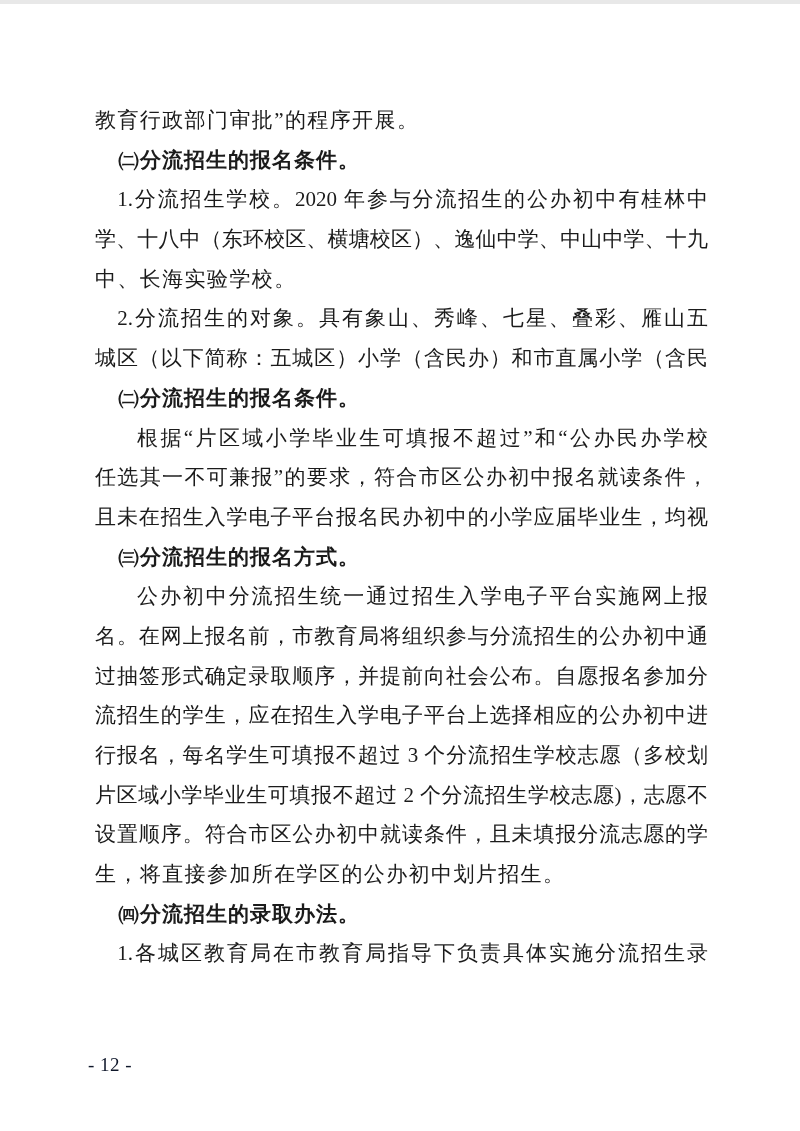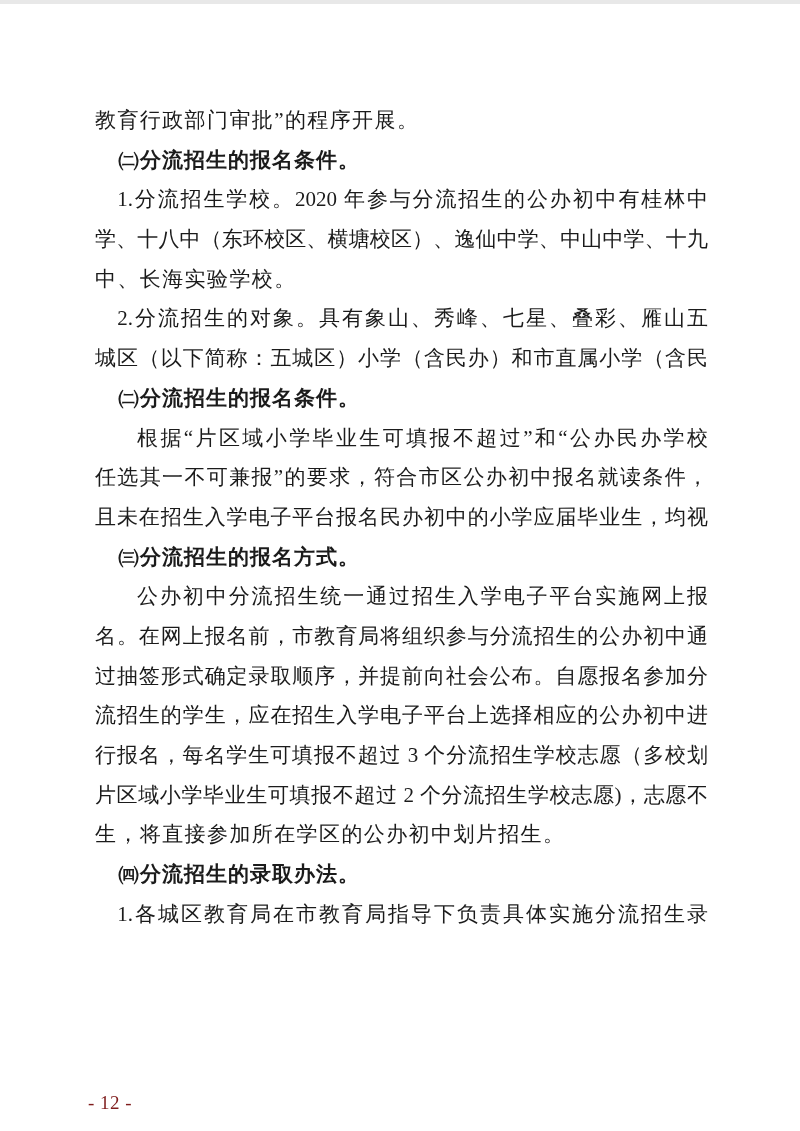--- a/index.html
+++ b/index.html
@@ -39,24 +39,24 @@
   .hd {
     font-weight: bold;
     text-indent: 1.1em;
     letter-spacing: 1px;
   }
   
   .endln { letter-spacing: 1.4px; }
   .pageno {
     position: absolute;
     left: 88px;
-    top: 1084px;
+    top: 1046px;
     font-size: 19px;
     line-height: 30px;
-    color: #7f1d1d;
+    color: #0f172a;
     letter-spacing: 0.5px;
   }
 </style>
 </head>
 <body>
 
 <div class="page">
   <div class="textblock">
     <div class="ln endln">教育行政部门审批”的程序开展。</div>
     <div class="ln hd">㈡分流招生的报名条件。</div>
@@ -69,19 +69,20 @@
     <div class="ln just ind2">根据“片区域小学毕业生可填报不超过”和“公办民办学校</div>
     <div class="ln just">任选其一不可兼报”的要求，符合市区公办初中报名就读条件，</div>
     <div class="ln just">且未在招生入学电子平台报名民办初中的小学应届毕业生，均视</div>
     <div class="ln hd">㈢分流招生的报名方式。</div>
     <div class="ln just ind2">公办初中分流招生统一通过招生入学电子平台实施网上报</div>
     <div class="ln just">名。在网上报名前，市教育局将组织参与分流招生的公办初中通</div>
     <div class="ln just">过抽签形式确定录取顺序，并提前向社会公布。自愿报名参加分</div>
     <div class="ln just">流招生的学生，应在招生入学电子平台上选择相应的公办初中进</div>
     <div class="ln just">行报名，每名学生可填报不超过 3 个分流招生学校志愿（多校划</div>
     <div class="ln just">片区域小学毕业生可填报不超过 2 个分流招生学校志愿)，志愿不</div>
+    <div class="ln just">设置顺序。符合市区公办初中就读条件，且未填报分流志愿的学</div>
     <div class="ln endln">生，将直接参加所在学区的公办初中划片招生。</div>
     <div class="ln hd">㈣分流招生的录取办法。</div>
     <div class="ln just indn">1.各城区教育局在市教育局指导下负责具体实施分流招生录</div>
   </div>
 
   <div class="pageno">- 12 -</div>
 </div>
 
 </body></html>

